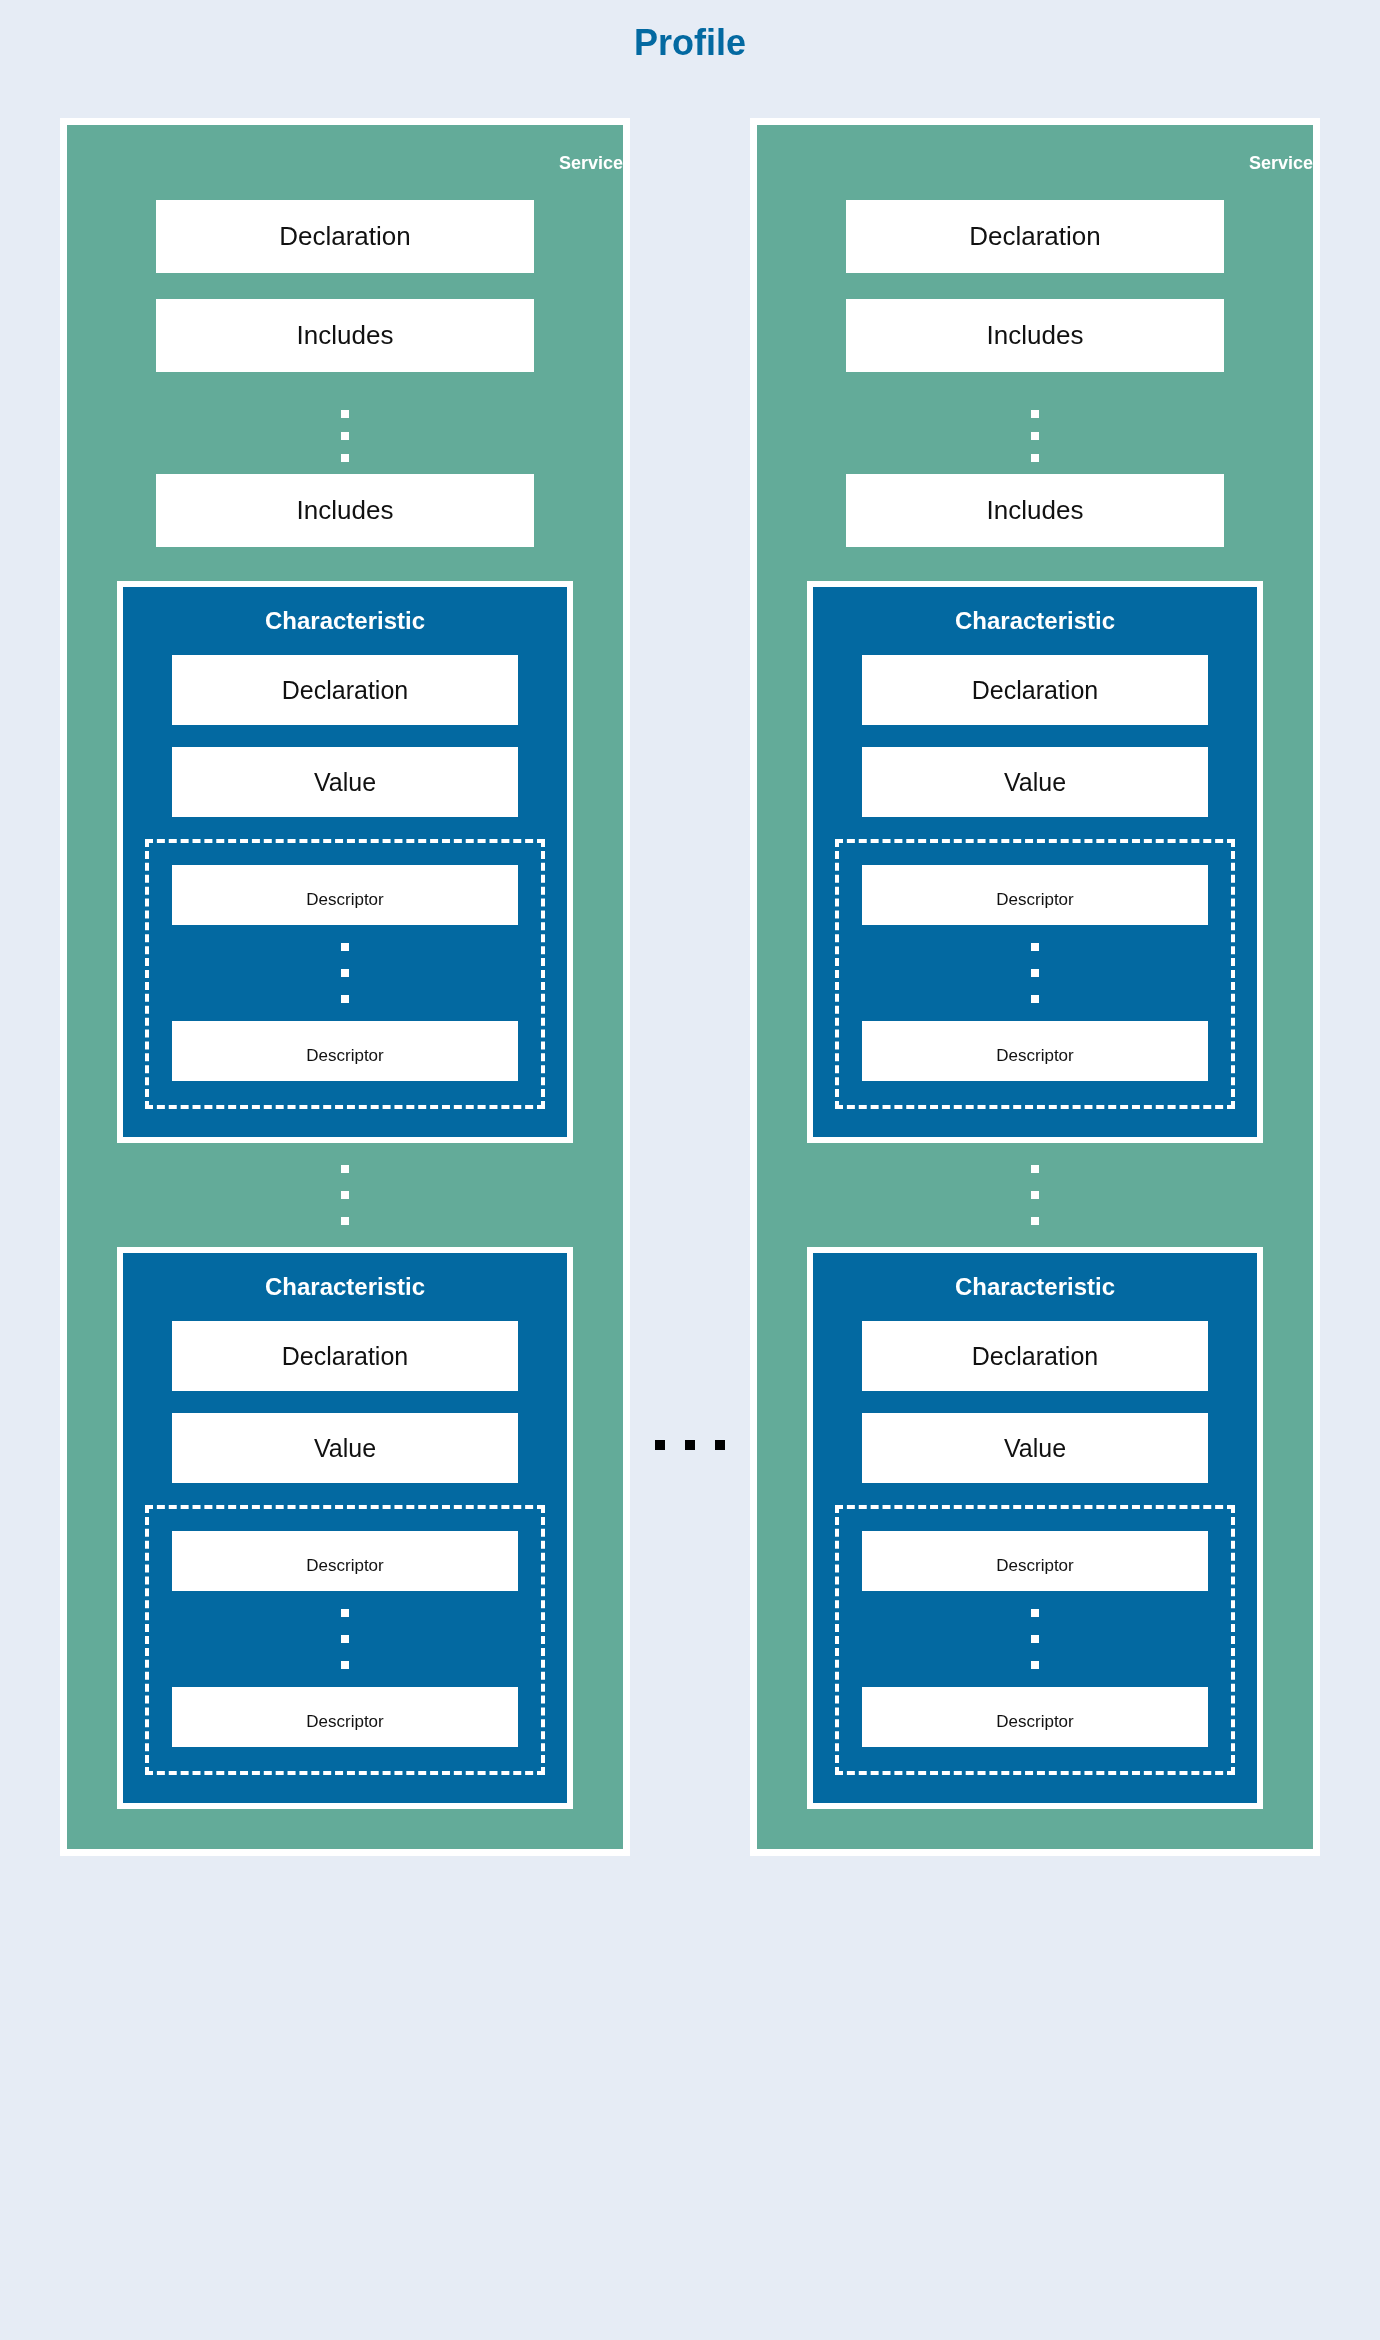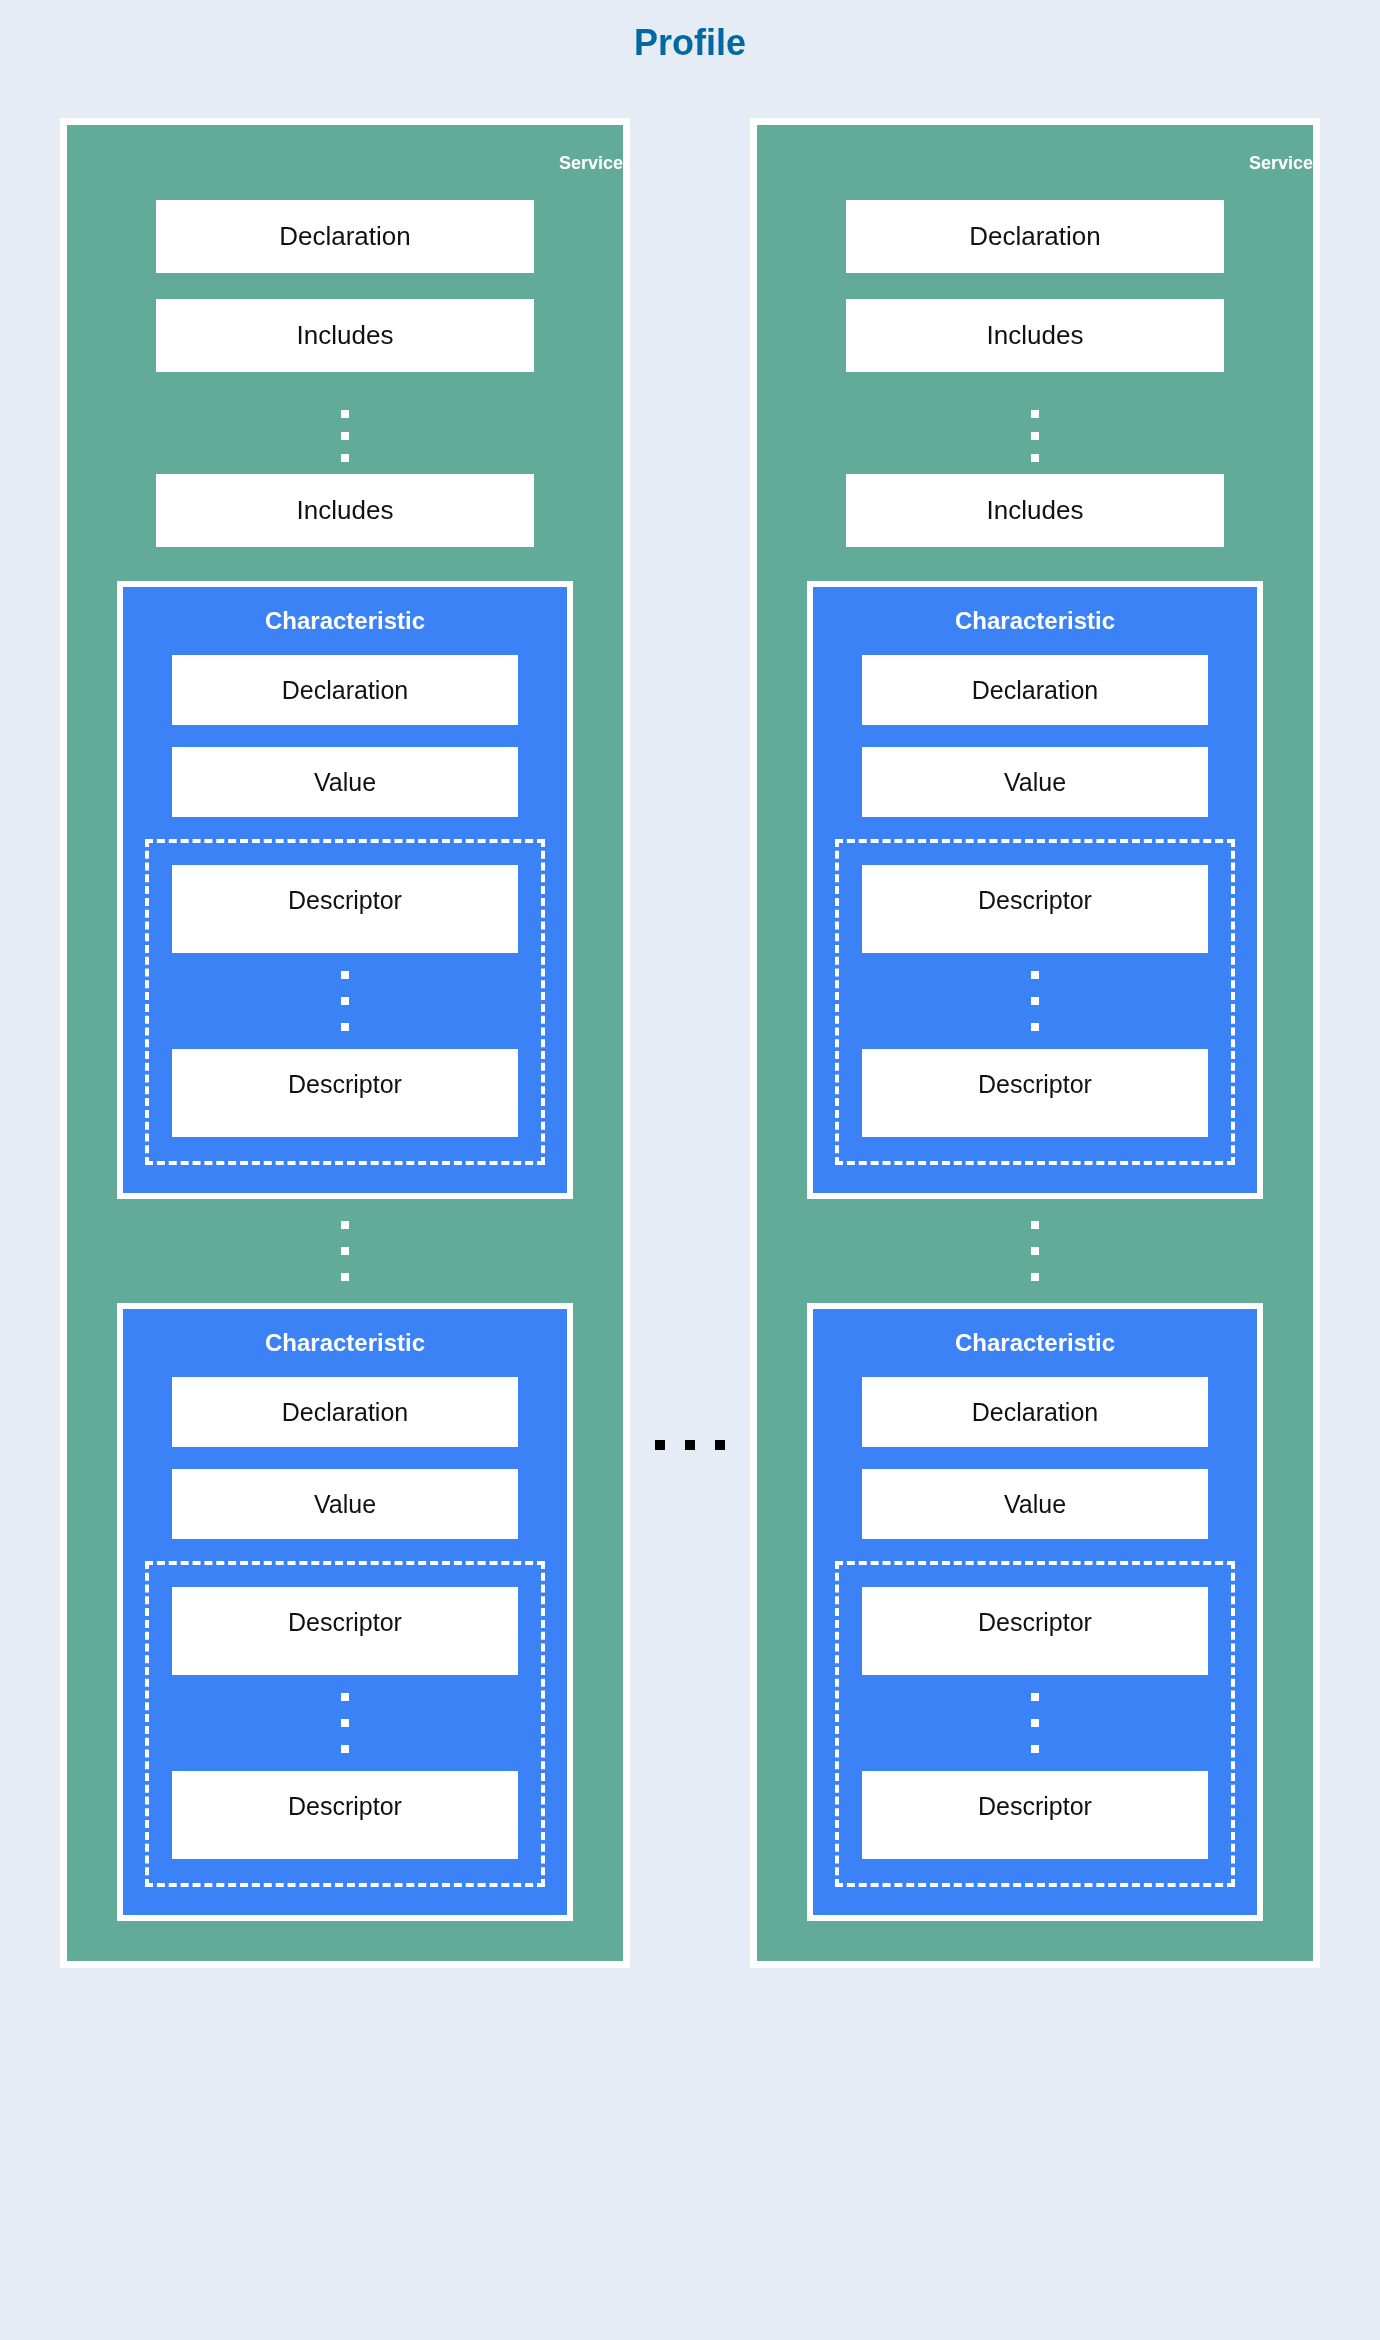--- a/index.html
+++ b/index.html
@@ -118,21 +118,21 @@
     height: 8px;
     background: #ffffff;
     display: block;
   }
   .v-ellipsis.compact { gap: 14px; padding: 12px 0; }
 
   
   .characteristic {
     width: 456px;
     box-sizing: border-box;
-    background: #3b82f6;
+    background: #0369a1;
     border: 6px solid #ffffff;
     margin: 0 auto;
     padding: 16px 0 28px 0;
   }
   .characteristic-title {
     text-align: center;
     color: #ffffff;
     font-size: 24px;
     font-weight: bold;
     margin: 4px 0 20px 0;
@@ -148,23 +148,23 @@
   
   .descriptor-group {
     width: 400px;
     box-sizing: border-box;
     margin: 16px auto 0 auto;
     border: 4px dashed #ffffff;
     padding: 22px 0 24px 0;
   }
   .descriptor-group > .wbox {
     width: 346px;
-    height: 88px;
+    height: 60px;
     line-height: 70px;
-    font-size: 25px;
+    font-size: 17px;
   }
 
   
   .char-sep {
     padding: 22px 0;
   }
 </style>
 </head>
 <body>
 

